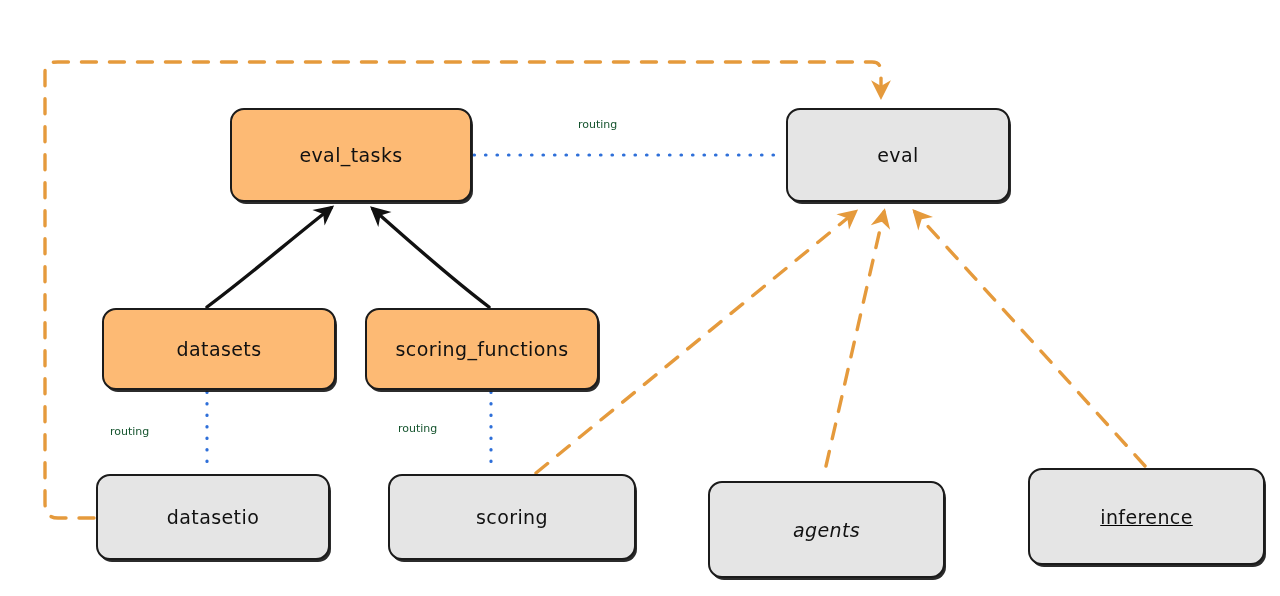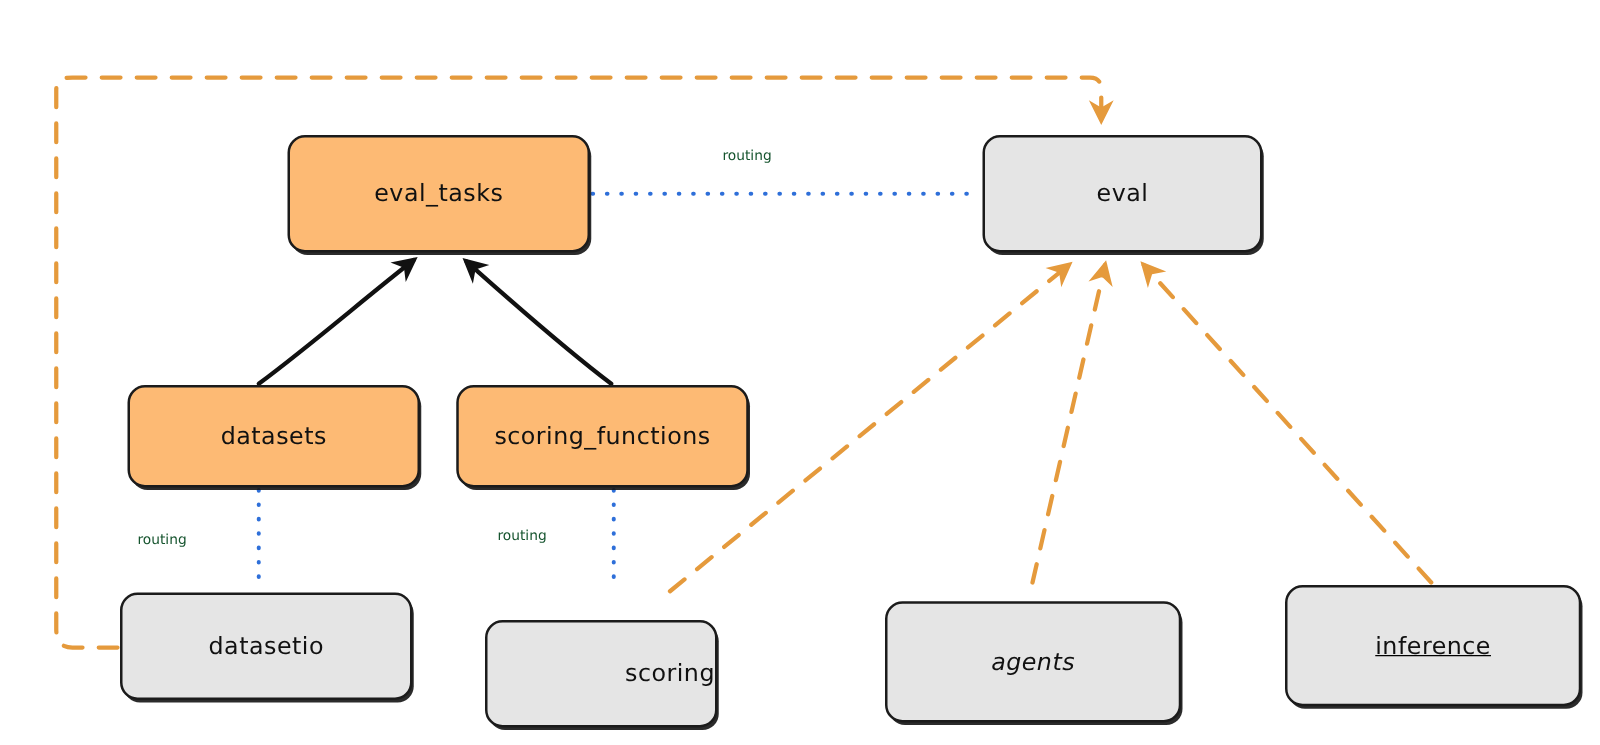--- a/index.html
+++ b/index.html
@@ -62,21 +62,21 @@
       </div>
       <div class="node blue" style="left: 102px; top: 308px; width: 234px; height: 82px;">
         <span class="label">datasets</span>
       </div>
       <div class="node blue" style="left: 365px; top: 308px; width: 234px; height: 82px;">
         <span class="label">scoring_functions</span>
       </div>
       <div class="node green" style="left: 96px; top: 474px; width: 234px; height: 86px;">
         <span class="label">datasetio</span>
       </div>
-      <div class="node green" style="left: 388px; top: 496px; width: 186px; height: 86px; justify-content: flex-end;">
+      <div class="node green" style="left: 388px; top: 474px; width: 248px; height: 86px;">
         <span class="label">scoring</span>
       </div>
       <div class="node green" style="left: 708px; top: 481px; width: 237px; height: 97px; font-style: italic;">
         <span class="label">agents</span>
       </div>
       <div class="node green" style="left: 1028px; top: 468px; width: 237px; height: 97px; text-decoration: underline;">
         <span class="label">inference</span>
       </div>
     </div>
   <div id="labels">

